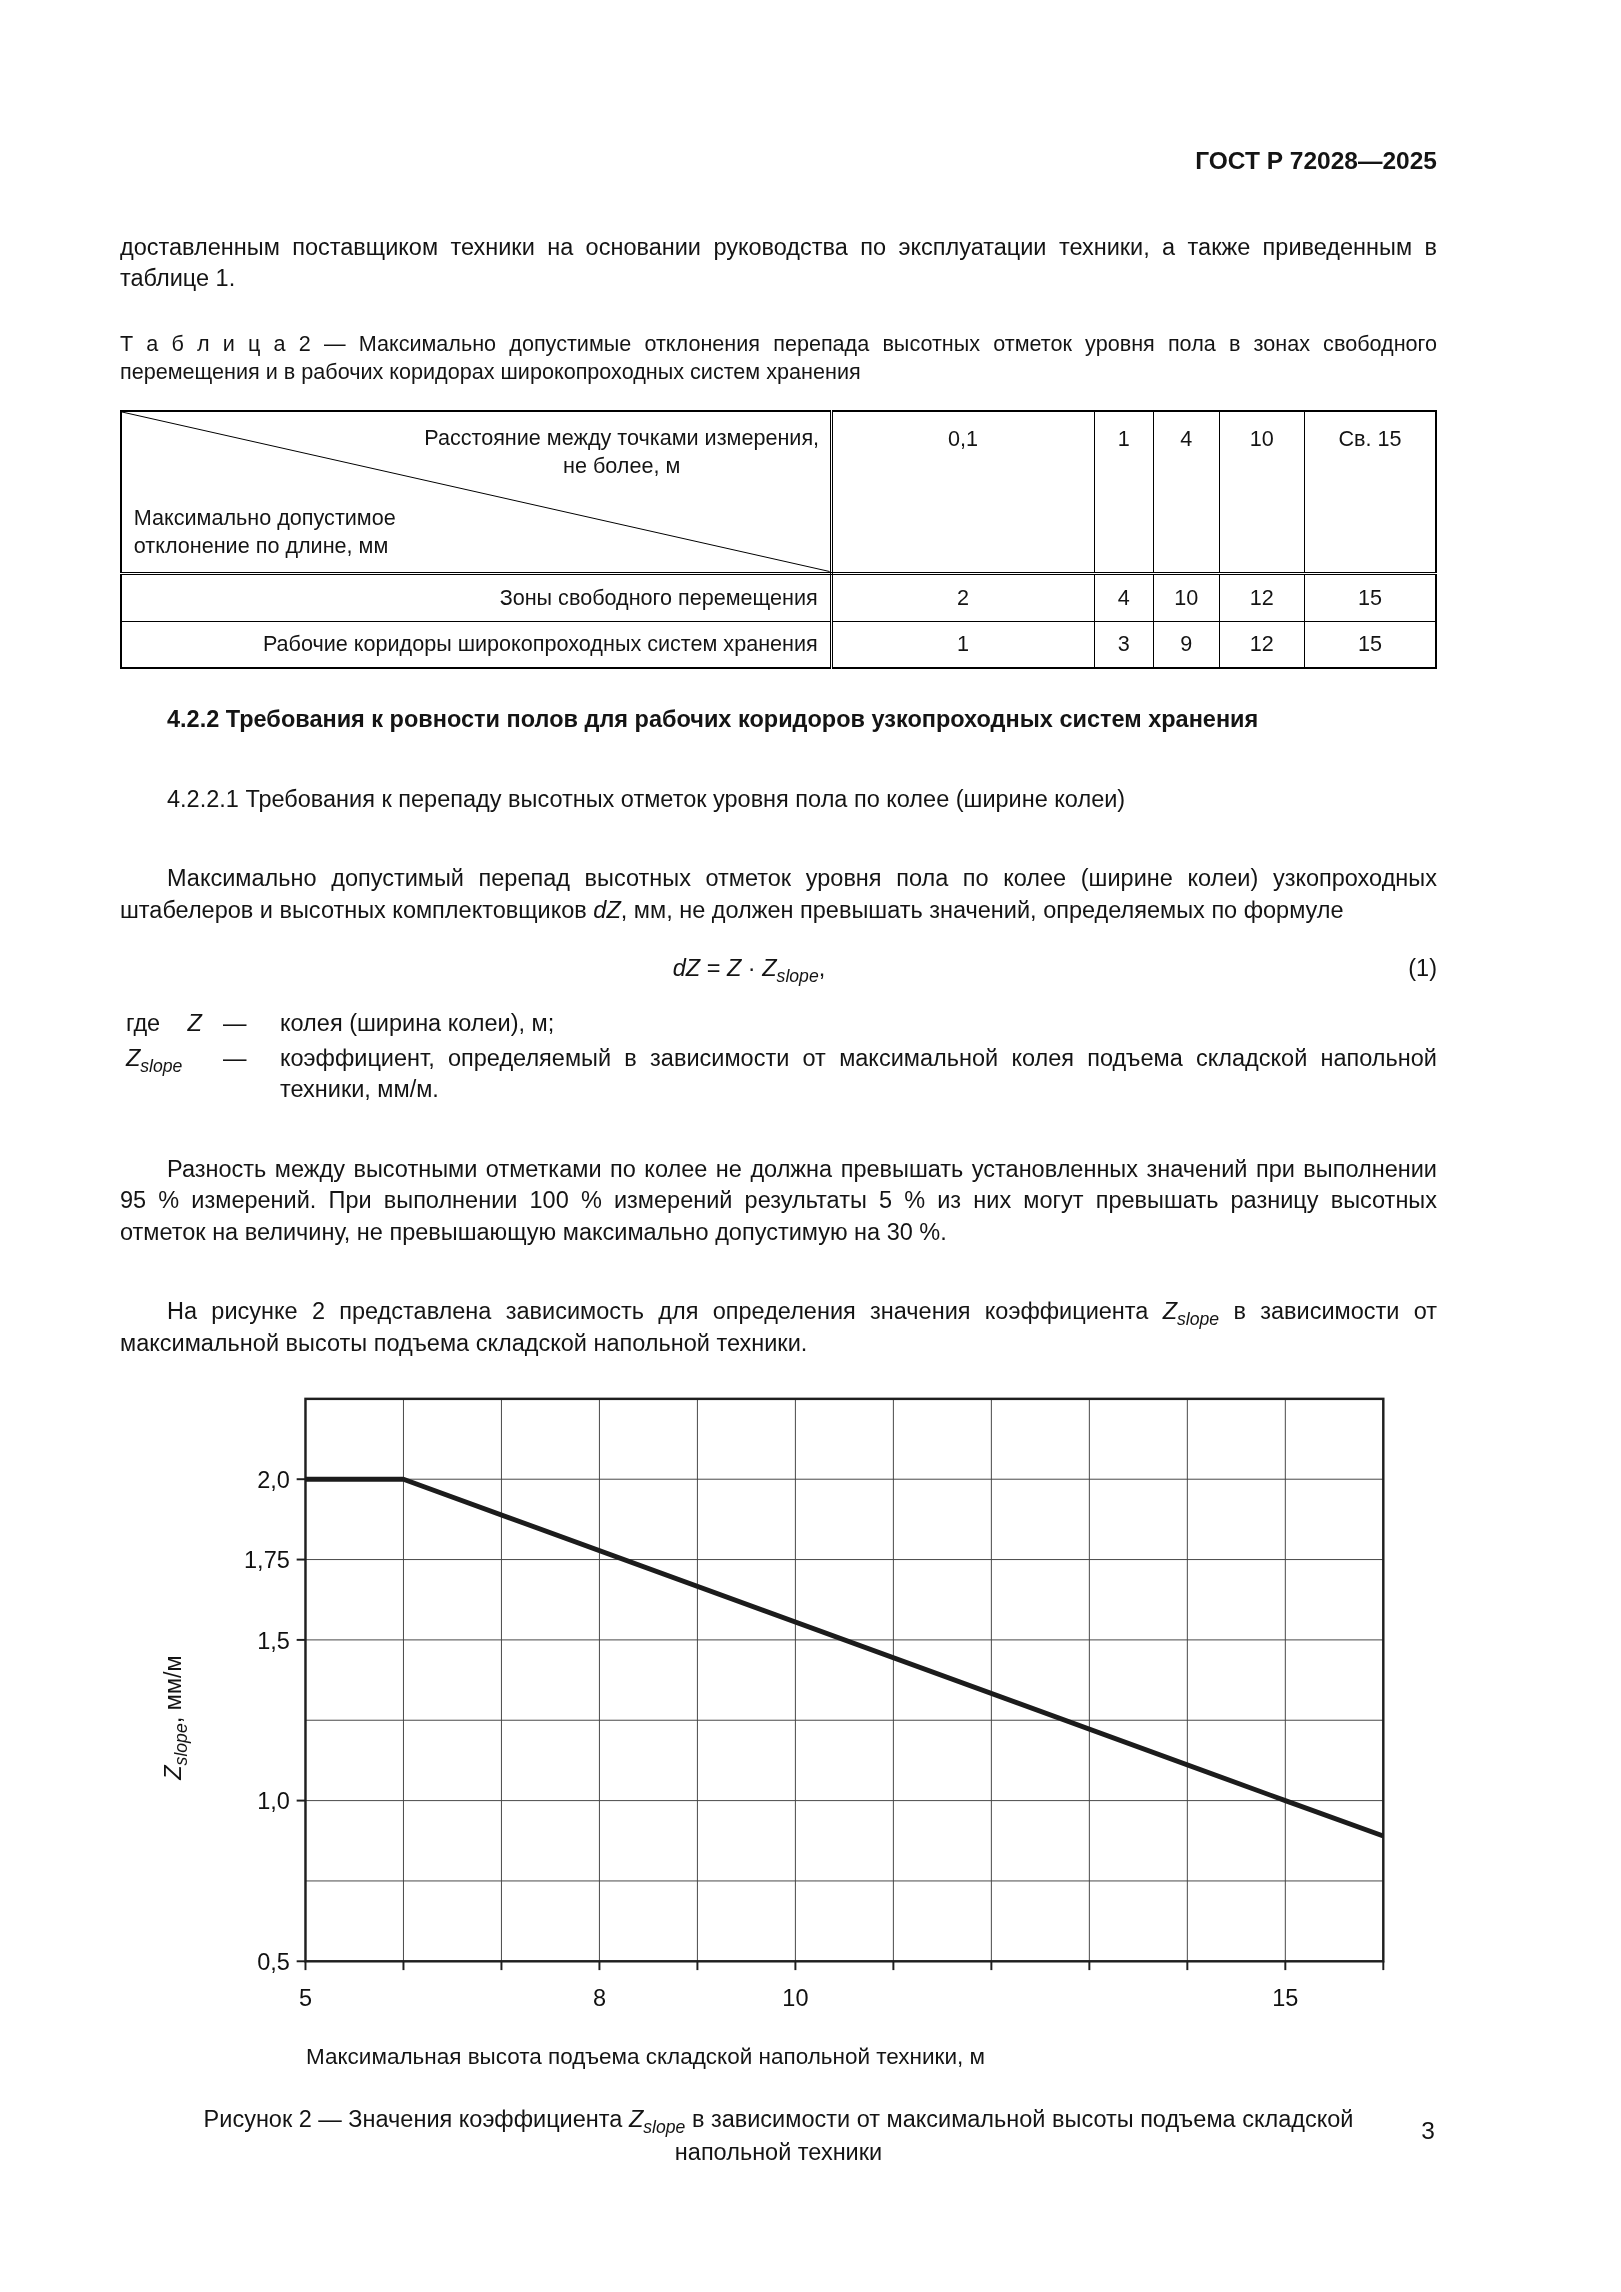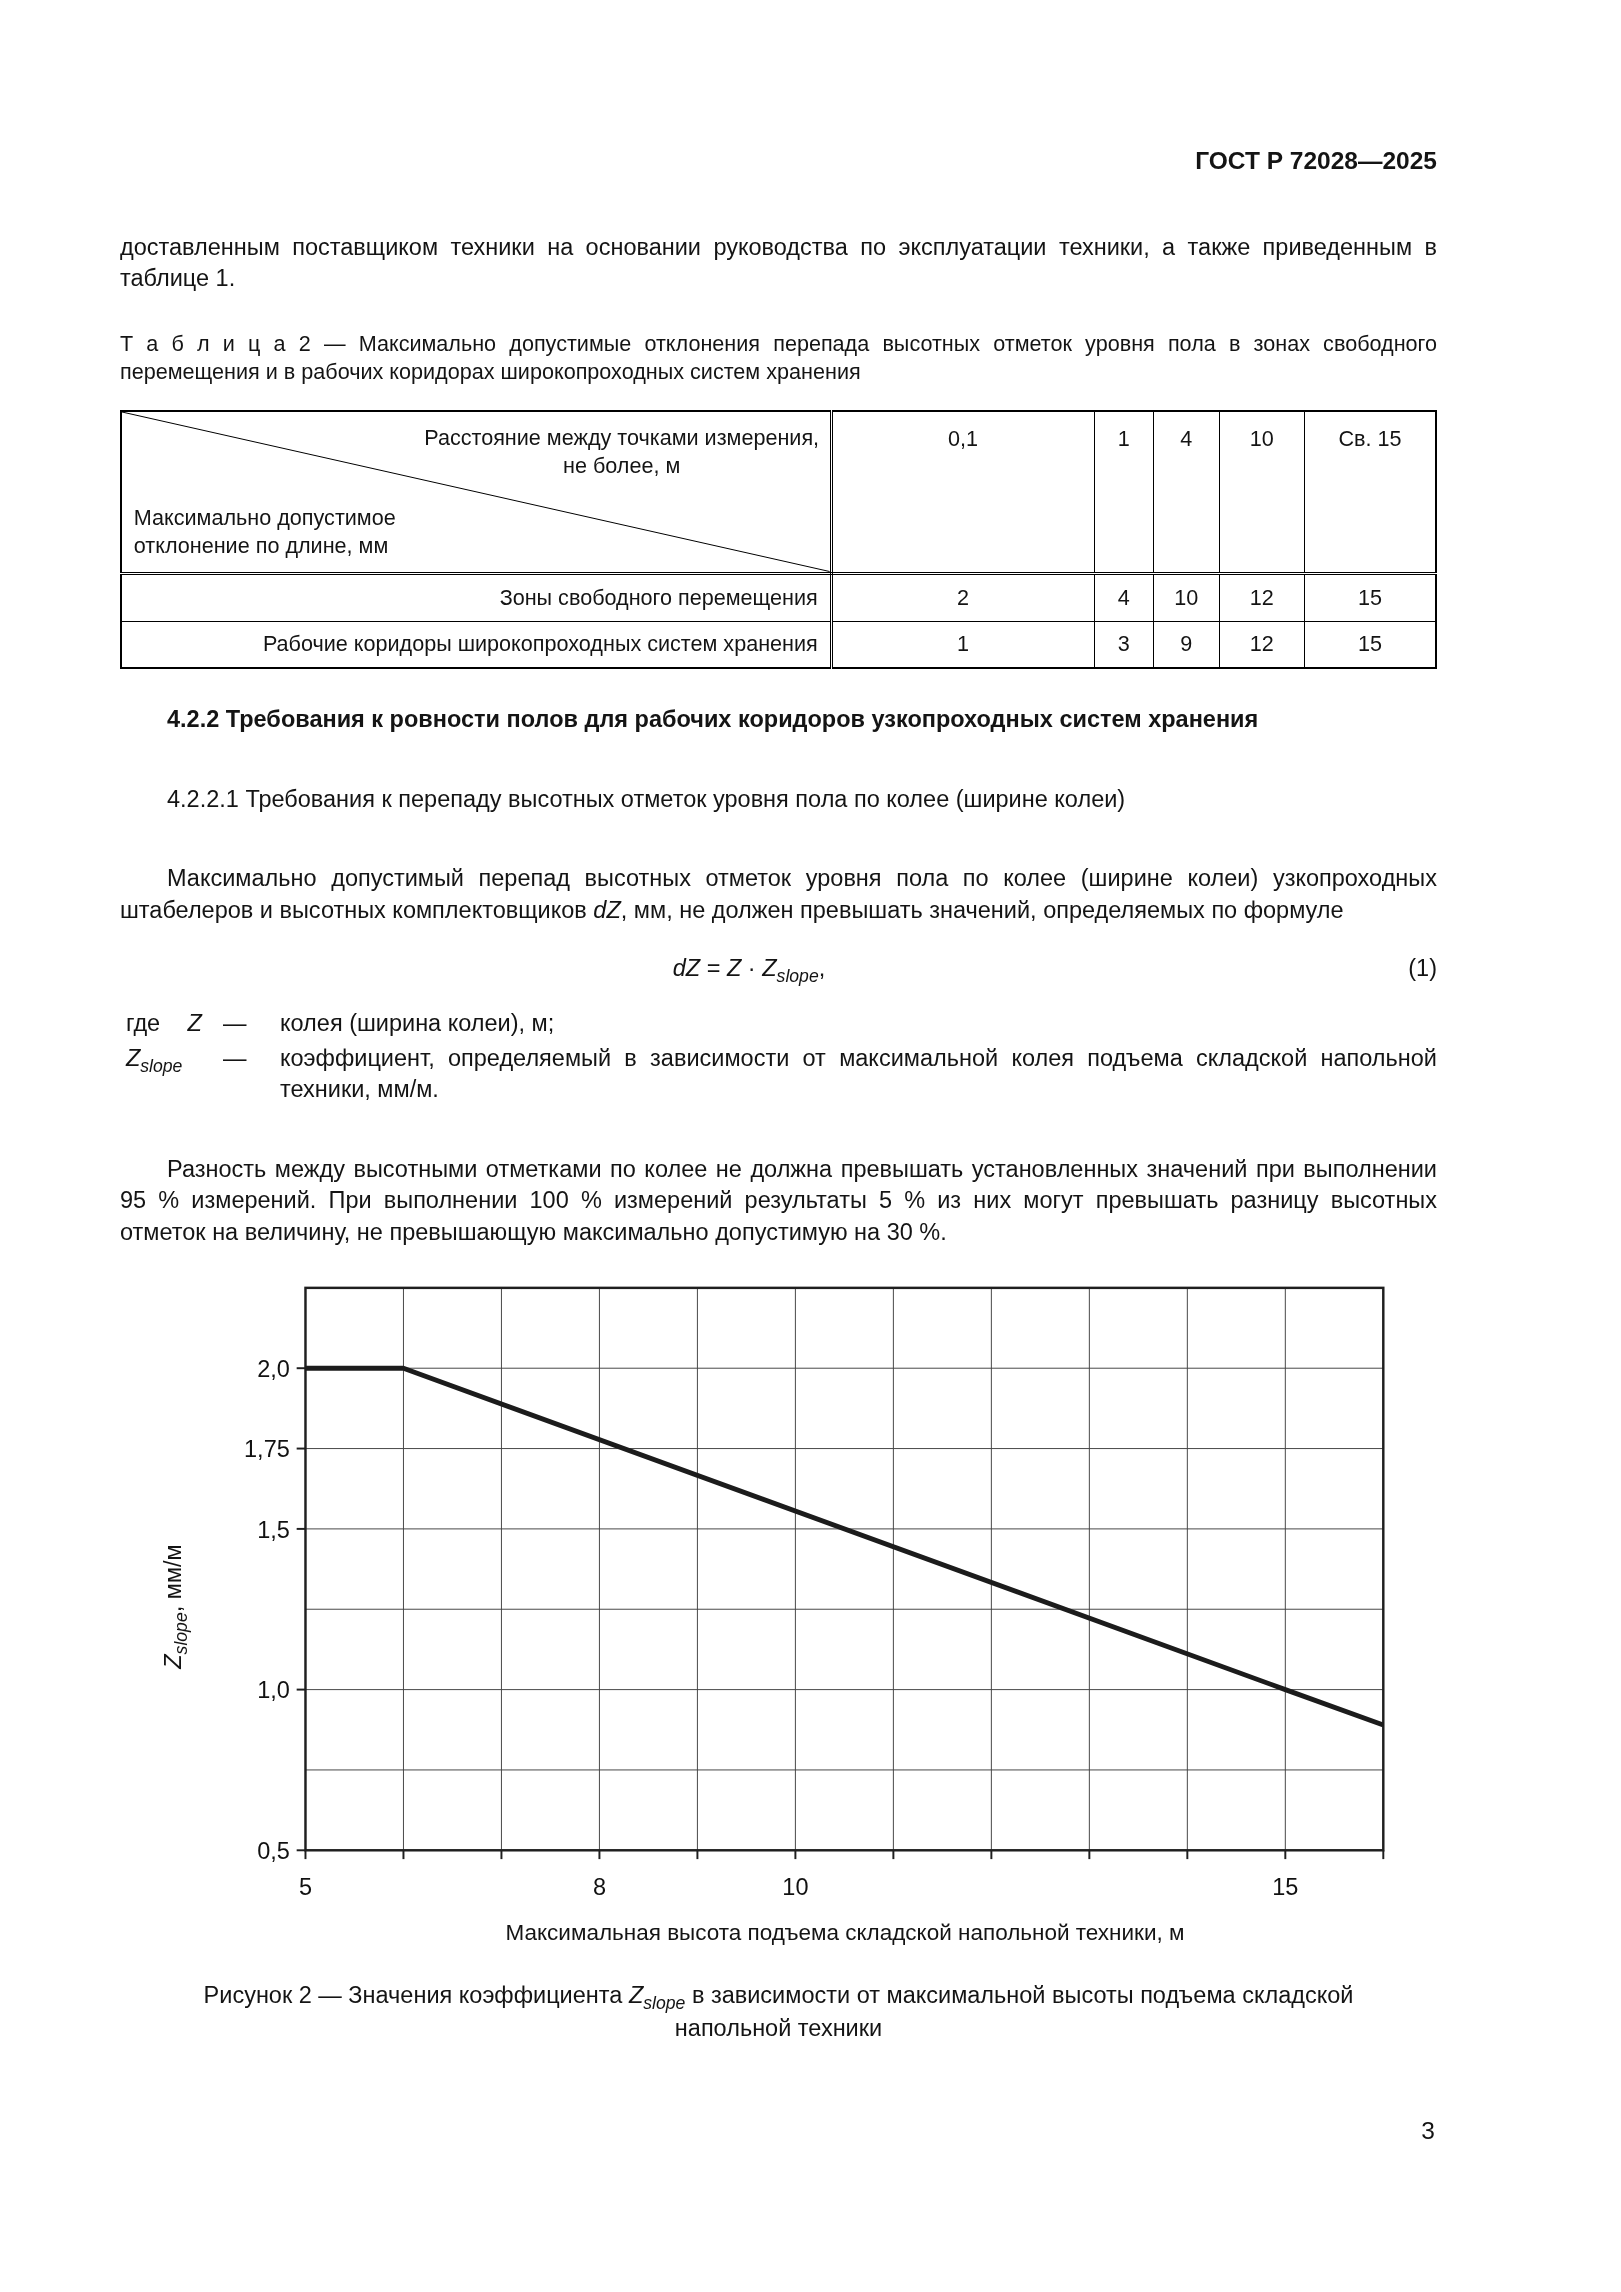--- a/index.html
+++ b/index.html
@@ -50,21 +50,21 @@
   .figure svg.chart { display:block; }
   .ylabel { position:absolute; left:-191px; top:317px; width:363px; text-align:center;
             transform:rotate(-90deg); font-size:23.5px; white-space:nowrap; }
   .chart .grid { stroke:#454545; stroke-width:1; }
   .chart .tick { stroke:#1f1f1f; stroke-width:2; }
   .chart .frame { fill:none; stroke:#1f1f1f; stroke-width:2.5; }
   .chart .series { fill:none; stroke-linejoin:round; stroke-linecap:butt; stroke-width:5; }
   .chart text { font-family:"Liberation Sans", sans-serif; font-size:24px; fill:#111; }
   .chart .xtick { text-anchor:middle; }
   .chart .ytick { text-anchor:end; }
-  .xlabel { margin-left:123px; width:1078px; text-align:center; font-size:22.5px; margin-top:2px; }
+  .xlabel { margin-left:123px; width:1078px; text-align:left; font-size:22.5px; margin-top:15px; }
 
   .fig-caption { margin:33px auto 0 auto; max-width:1245px; text-align:center; font-size:23.5px; line-height:1.4; }
 
   .page-num { position:absolute; top:2117px; right:186px; font-size:24.5px; }
 </style>
 </head>
 <body>
 
 <div class="page">
 
@@ -145,20 +145,21 @@
     </div>
     <div class="where-row">
       <div class="where-sym"><span class="it">Z</span><sub class="it">slope</sub></div>
       <div class="where-dash">—</div>
       <div class="where-def">коэффициент, определяемый в зависимости от максимальной колея подъема складской напольной техники, мм/м.</div>
     </div>
   </div>
 
   <p class="para indent">Разность между высотными отметками по колее не должна превышать установленных значений при выполнении 95 % измерений. При выполнении 100 % измерений результаты 5 % из них могут превышать разницу высотных отметок на величину, не превышающую максимально допустимую на 30 %.</p>
 
+  <p class="para indent"><span>На рисунке 2 представлена зависимость для определения значения коэффициента </span><span class="it">Z</span><sub class="it">slope</sub><span> в зависимости от максимальной высоты подъема складской напольной техники.</span></p>
 
   <div class="figure">
     <div class="ylabel"><span class="it">Z</span><sub class="it">slope</sub><span>, мм/м</span></div>
     <svg id="chart-svg" class="chart" width="1215" height="642" viewBox="0 0 1240 655">
         <line class="grid" x1="125" y1="12" x2="125" y2="586"></line>
         <line class="tick" x1="125" y1="586" x2="125" y2="595"></line>
         <line class="grid" x1="225" y1="12" x2="225" y2="586"></line>
         <line class="tick" x1="225" y1="586" x2="225" y2="595"></line>
         <line class="grid" x1="325" y1="12" x2="325" y2="586"></line>
         <line class="tick" x1="325" y1="586" x2="325" y2="595"></line>

